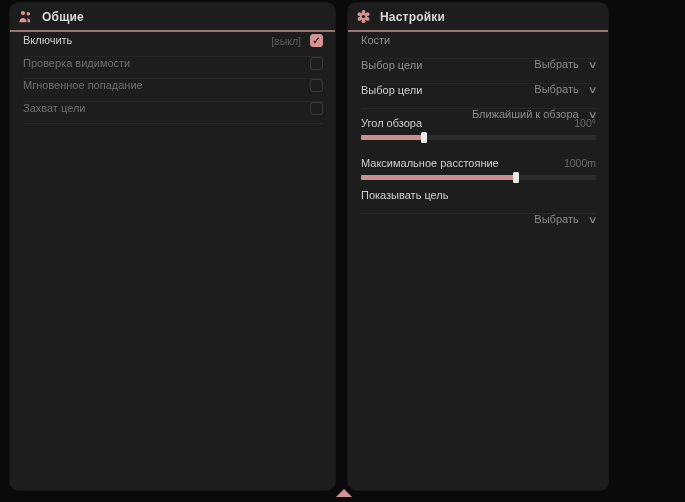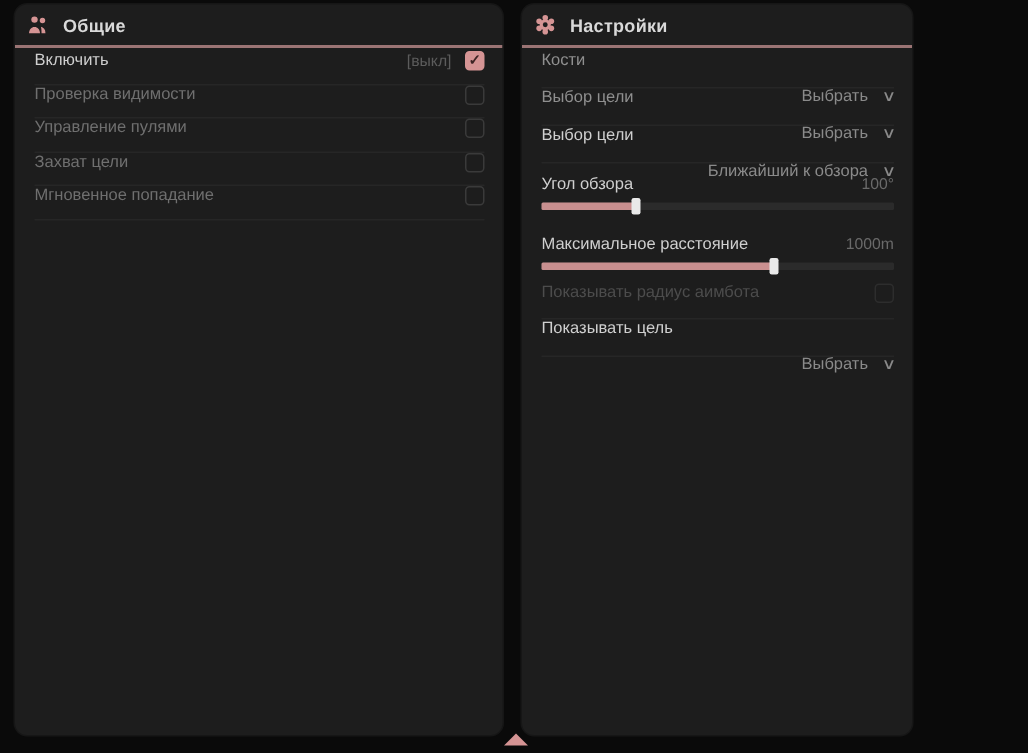--- a/index.html
+++ b/index.html
@@ -110,29 +110,25 @@
           <span class="checkbox checked">
               <span>✓</span>
             </span>
         </span>
       </div>
       <div class="row cb">
         <span class="lbl dim">Проверка видимости</span>
         <span class="checkbox"></span>
       </div>
       <div class="row cb">
-        <span class="lbl dim">Управление пулями</span>
+        <span class="lbl dim">Мгновенное попадание</span>
         <span class="checkbox"></span>
       </div>
       <div class="row cb">
         <span class="lbl dim">Захват цели</span>
-        <span class="checkbox"></span>
-      </div>
-      <div class="row cb">
-        <span class="lbl dim">Мгновенное попадание</span>
         <span class="checkbox"></span>
       </div>
     </div>
   </section>
 
   <section class="panel right">
     <div class="panel-header">
       <svg class="hdr-icon" viewBox="0 0 24 24">
         <g fill="#d59494">
           <circle cx="12" cy="4.5" r="3"></circle>
@@ -190,24 +186,20 @@
         <div class="slider-head">
           <span class="lbl bright">Максимальное расстояние</span>
           <span class="slider-value">1000m</span>
         </div>
         <div class="slider-track">
           <div class="slider-fill" style="width: 66%;"></div>
           <div class="slider-thumb" style="left: 66%;"></div>
         </div>
       </div>
 
-      <div class="row cb" style="height:24px">
-        <span class="lbl disabled">Показывать радиус аимбота</span>
-        <span class="checkbox disabled"></span>
-      </div>
 
       <div class="row dd">
         <span class="lbl bright">Показывать цель</span>
         <span class="dropdown">
           <span class="dd-value">Выбрать</span>
           <span class="chevron">∨</span>
         </span>
       </div>
 
     </div>

